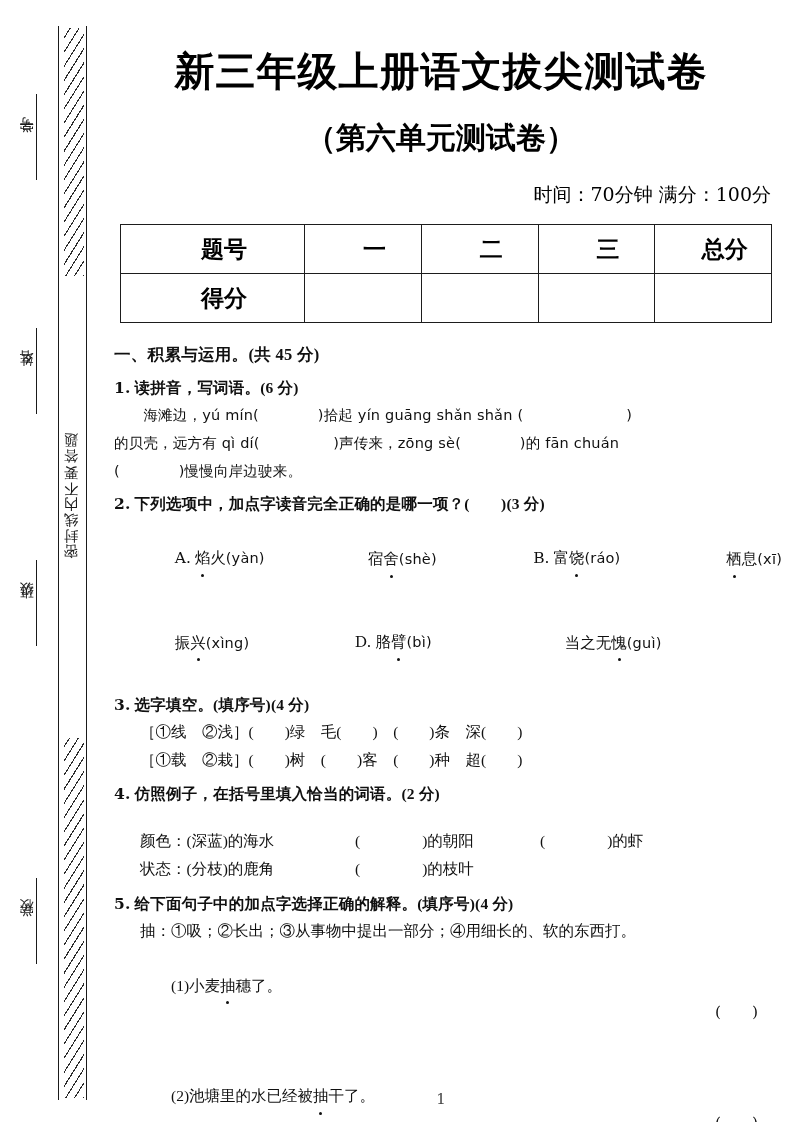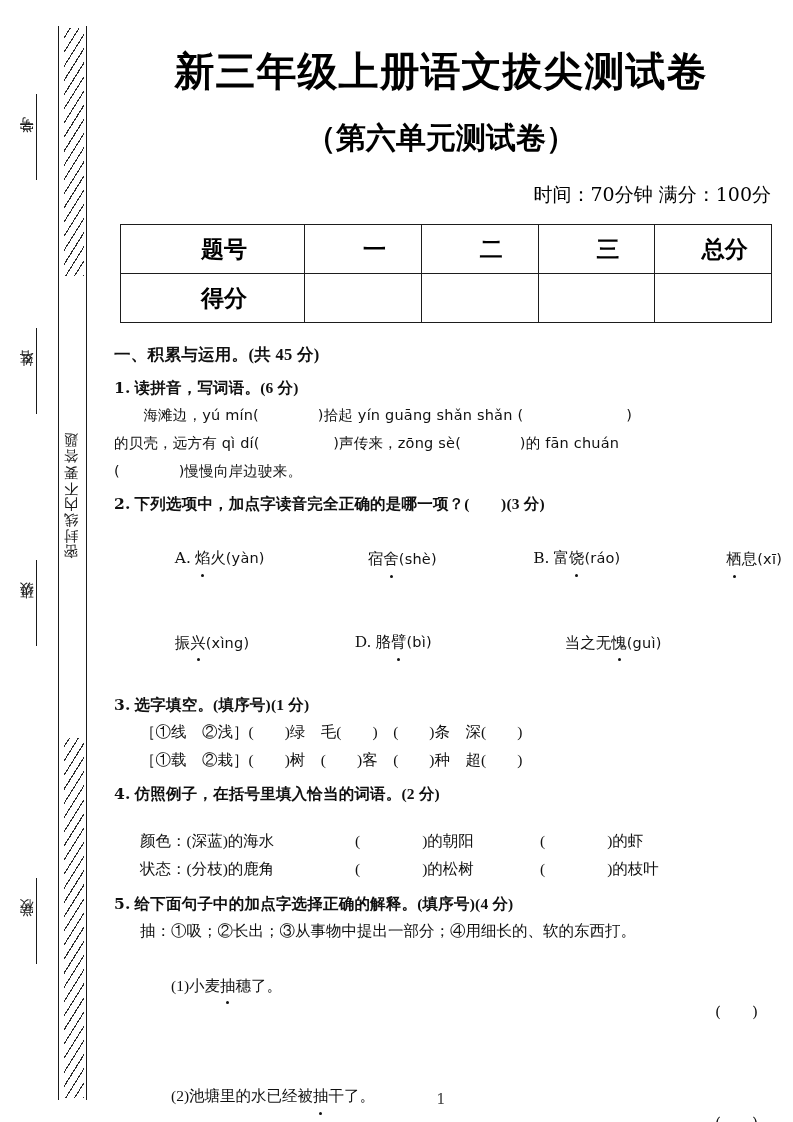--- a/index.html
+++ b/index.html
@@ -390,38 +390,37 @@
           <span class="latin">D.</span>&nbsp;<span>胳<span class="dot">臂</span></span><span class="pinyin">(bì)</span>
         </div>
         <div class="cellC">
           <span>当之无<span class="dot">愧</span></span><span class="pinyin">(guì)</span>
         </div>
       </div>
     </div>
 
     <div class="q" style="margin-top:8px;">
       <div class="q-stem">
-        <span class="q-num">3.</span><span>选字填空。(填序号)(1 分)</span>
+        <span class="q-num">3.</span><span>选字填空。(填序号)(4 分)</span>
       </div>
       <div class="q-line">［①线　②浅］(　　)绿　毛(　　)　(　　)条　深(　　)</div>
       <div class="q-line">［①载　②栽］(　　)树　(　　)客　(　　)种　超(　　)</div>
     </div>
 
     <div class="q" style="margin-top:8px;">
       <div class="q-stem">
         <span class="q-num">4.</span><span>仿照例子，在括号里填入恰当的词语。(2 分)</span>
       </div>
       <div class="row-flex">
         <div class="cellA" style="width:215px;margin-top:20px;">颜色：(深蓝)的海水</div>
         <div class="cellB" style="width:185px;">(　　　　)的朝阳</div>
         <div class="cellC">(　　　　)的虾</div>
       </div>
       <div class="row-flex">
         <div class="cellA" style="width:215px;">状态：(分枝)的鹿角</div>
-        <div class="cellB" style="width:185px;">(　　　　)的松树</div>
         <div class="cellC">(　　　　)的枝叶</div>
       </div>
     </div>
 
     <div class="q" style="margin-top:8px;">
       <div class="q-stem">
         <span class="q-num">5.</span><span>给下面句子中的加点字选择正确的解释。(填序号)(4 分)</span>
       </div>
       <div class="q-line">抽：①吸；②长出；③从事物中提出一部分；④用细长的、软的东西打。</div>
 

